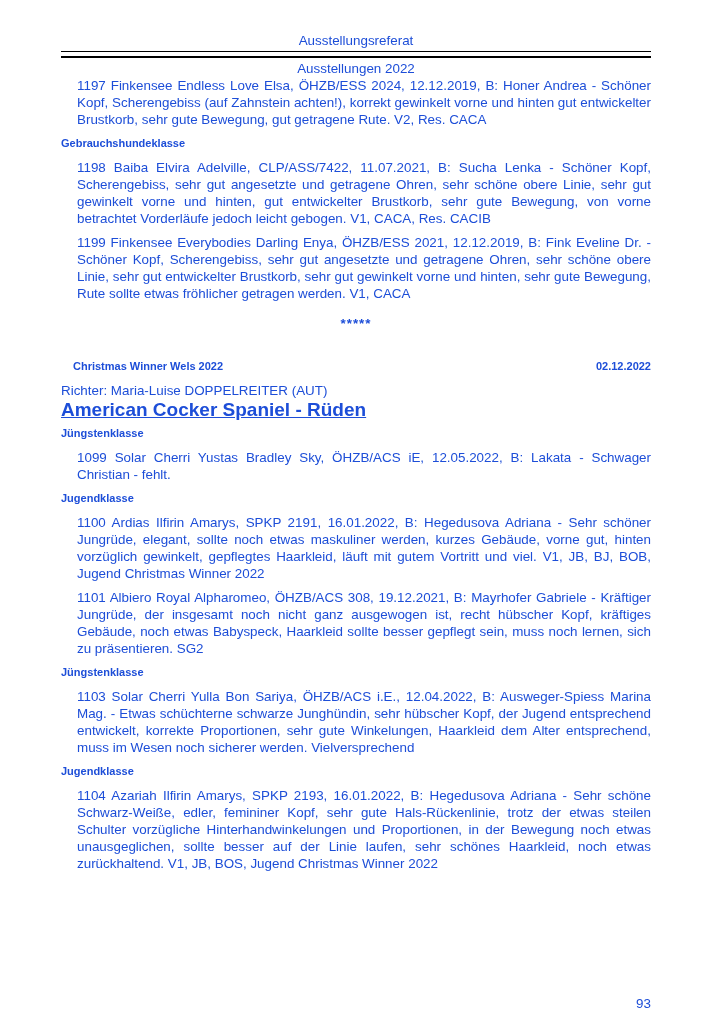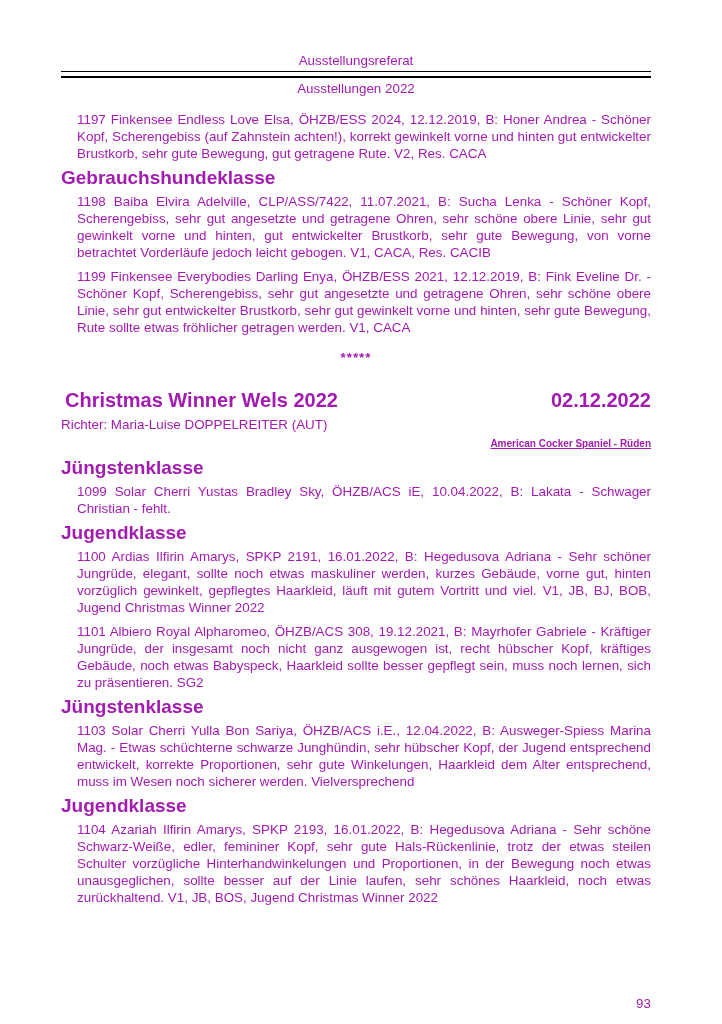--- a/index.html
+++ b/index.html
@@ -6,71 +6,69 @@
     margin: 0;
     padding: 0;
     background: #ffffff;
   }
   .page {
     position: relative;
     width: 712px;
     height: 1024px;
     box-sizing: border-box;
     background: #ffffff;
-    color: #a21caf;
+    color: #1d4ed8;
     font-family: "Liberation Sans", "DejaVu Sans", sans-serif;
     font-size: 13.4px;
     line-height: 17px;
-    padding: 52px 61px 0 61px;
+    padding: 32px 61px 0 61px;
     overflow: hidden;
   }
   .header-title {
     text-align: center;
     padding-bottom: 2px;
     border-bottom: 1px solid #000;
   }
   .header-divider {
     height: 4px;
     border-bottom: 2px solid #000;
     margin-bottom: 2px;
   }
   .header-subtitle {
     text-align: center;
-    margin-bottom: 14px;
   }
   p.entry {
     margin: 0 0 7px 16px;
     text-align: justify;
     hyphens: auto;
     -webkit-hyphens: auto;
   }
   .class-heading {
     font-weight: bold;
-    font-size: 19px;
+    font-size: 11px;
     margin: 0 0 7px 0;
   }
   .breed-heading {
     font-weight: bold;
-    font-size: 10px;
+    font-size: 19px;
     text-decoration: underline;
     margin: 0 0 7px 0;
-    text-align: right;
   }
   .separator {
     text-align: center;
     font-weight: bold;
     letter-spacing: 1px;
     margin: 13px 0 26px 0;
   }
   .event-title-row {
     display: flex;
     justify-content: space-between;
     font-weight: bold;
-    font-size: 20px;
-    margin: 0 0 7px 4px;
+    font-size: 11px;
+    margin: 0 0 7px 12px;
   }
   .judge-line {
     margin: 0 0 2px 0;
   }
   .page-number {
     position: absolute;
     right: 61px;
     bottom: 12px;
   }
 </style>
@@ -102,21 +100,21 @@
       <span>Christmas Winner Wels 2022</span>
       <span>02.12.2022</span>
     </div>
 
     <p class="judge-line">Richter: Maria-Luise DOPPELREITER (AUT)</p>
 
     <h2 class="breed-heading">American Cocker Spaniel - Rüden</h2>
 
     <h3 class="class-heading">Jüngstenklasse</h3>
 
-    <p class="entry">1099 Solar Cherri Yustas Bradley Sky, ÖHZB/ACS iE, 10.04.2022, B: Lakata - Schwager Christian - fehlt.</p>
+    <p class="entry">1099 Solar Cherri Yustas Bradley Sky, ÖHZB/ACS iE, 12.05.2022, B: Lakata - Schwager Christian - fehlt.</p>
 
     <h3 class="class-heading">Jugendklasse</h3>
 
     <p class="entry">1100 Ardias Ilfirin Amarys, SPKP 2191, 16.01.2022, B: Hegedusova Adriana - Sehr schöner Jungrüde, elegant, sollte noch etwas maskuliner werden, kurzes Gebäude, vorne gut, hinten vorzüglich gewinkelt, gepflegtes Haarkleid, läuft mit gutem Vortritt und viel. V1, JB, BJ, BOB, Jugend Christmas Winner 2022</p>
 
     <p class="entry">1101 Albiero Royal Alpharomeo, ÖHZB/ACS 308, 19.12.2021, B: Mayrhofer Gabriele - Kräftiger Jungrüde, der insgesamt noch nicht ganz ausgewogen ist, recht hübscher Kopf, kräftiges Gebäude, noch etwas Babyspeck, Haarkleid sollte besser gepflegt sein, muss noch lernen, sich zu präsentieren. SG2</p>
 
 
 
     <h3 class="class-heading">Jüngstenklasse</h3>

